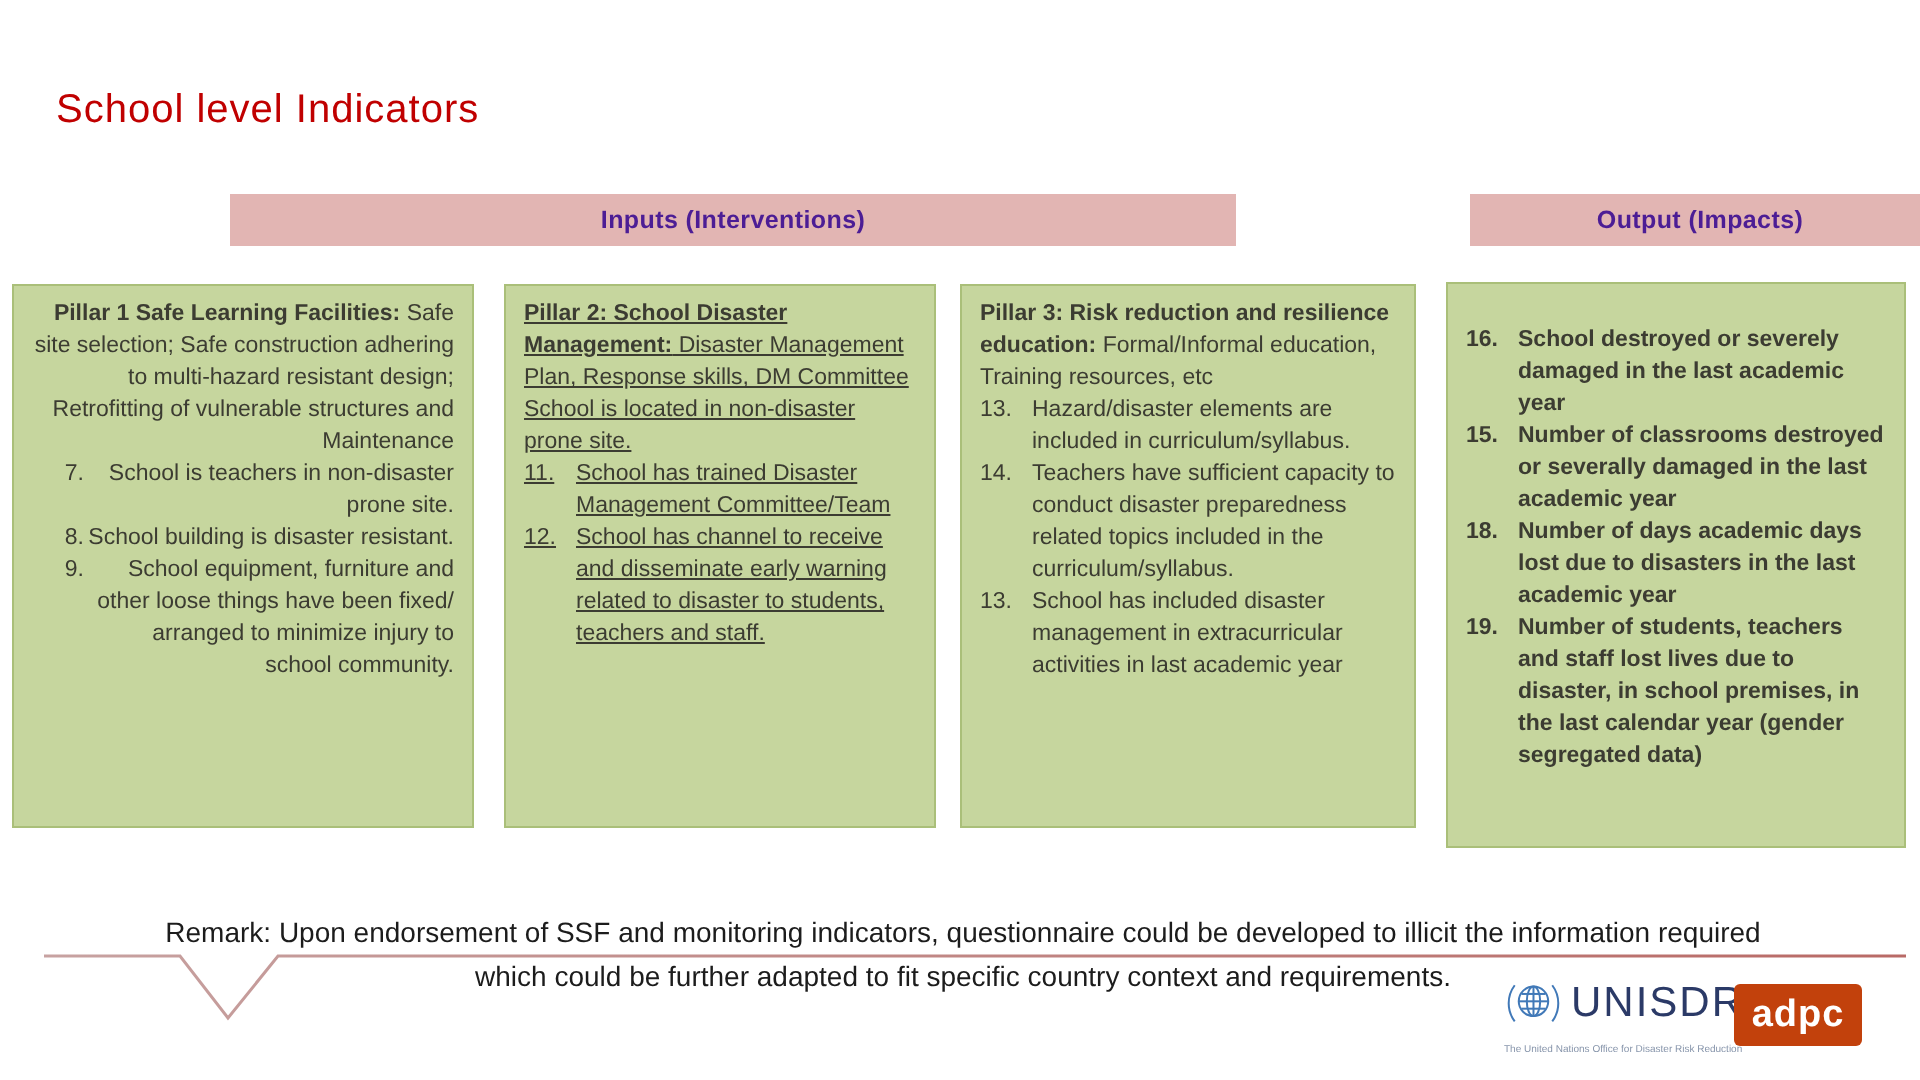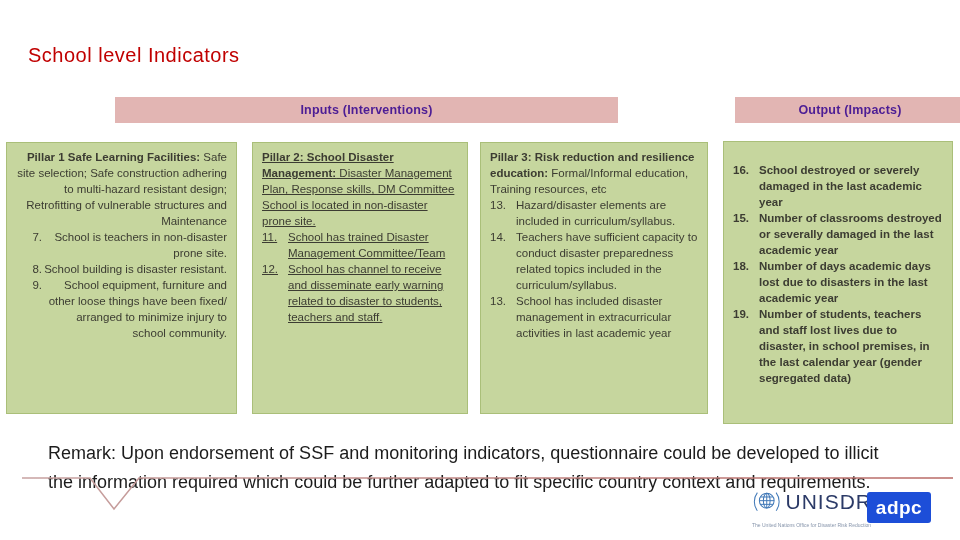--- a/index.html
+++ b/index.html
@@ -27,34 +27,34 @@
   .box1{left:6px;width:231px;text-align:right;}
   .box2{left:252px;width:216px;text-decoration:underline;}
   .box3{left:480px;width:228px;}
   .box4{left:723px;top:141px;width:230px;height:283px;padding-top:20px;font-weight:bold;}
   .lead{margin:0 0 0 0;}
   .lead .b{font-weight:bold;}
   .item{display:flex;align-items:flex-start;}
   .item .num{flex:0 0 26px;}
   .item .txt{flex:1;}
   .remark{
-    position:absolute;left:48px;top:439px;width:835px;margin:0;
-    font-size:18px;line-height:1.6;color:#1c1c1c;
+    position:absolute;left:48px;top:439px;width:835px;margin:16px;
+    font-size:14px;line-height:1.6;color:#1c1c1c;text-align:center;
   }
   .callout{position:absolute;left:0;top:462px;}
   .logos{position:absolute;left:0;top:0;width:876px;height:540px;pointer-events:none;}
   .unisdr{position:absolute;left:752px;top:483px;width:120px;}
   .unisdr-row{display:flex;align-items:center;gap:4px;}
   .unisdr-word{font-size:21px;color:#2b3a67;letter-spacing:1px;}
   .unisdr-caption{
     display:block;font-size:5px;color:#8795ab;white-space:nowrap;margin-top:1px;
   }
   .adpc{
     position:absolute;left:867px;top:492px;width:64px;height:31px;border-radius:3px;
-    background:#1d4ed8;display:flex;align-items:center;justify-content:center;
+    background:#c2410c;display:flex;align-items:center;justify-content:center;
   }
   .adpc span{color:#ffffff;font-weight:bold;font-size:19px;letter-spacing:0.5px;}
 </style>
 </head>
 <body>
 
 <div class="slide">
 
   <h1 class="title">School level Indicators</h1>
 

